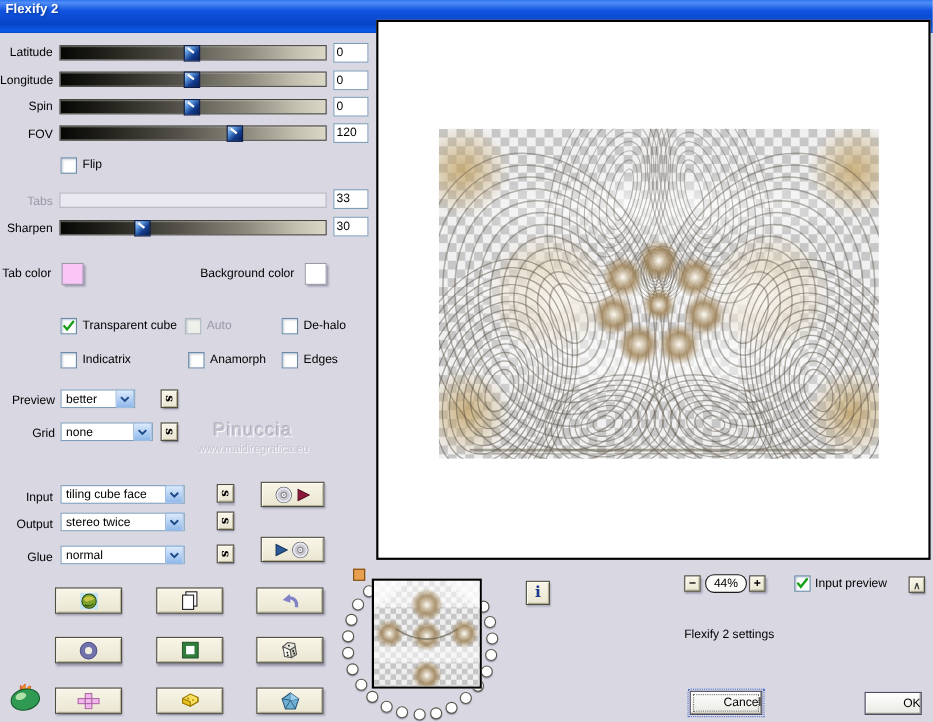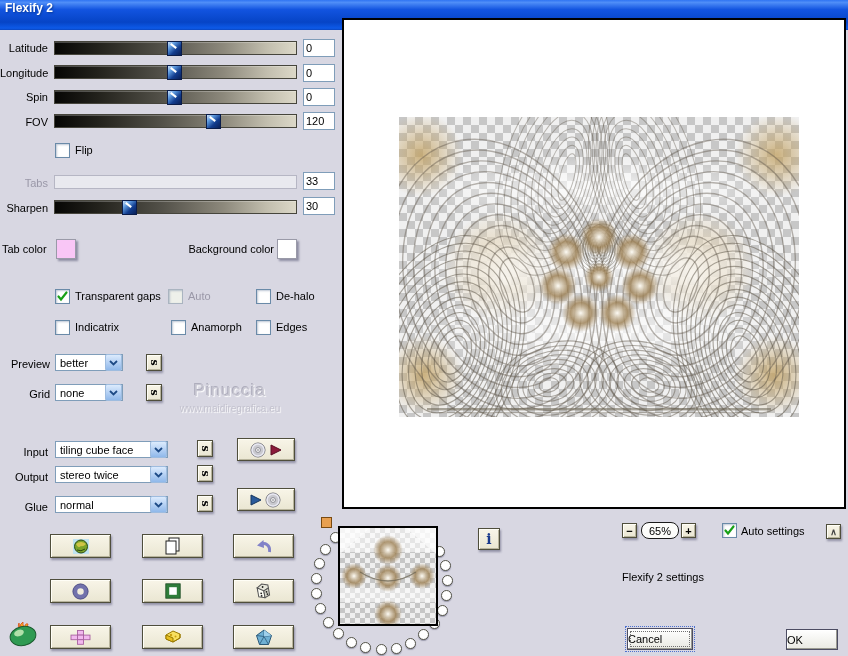--- a/index.html
+++ b/index.html
@@ -55,21 +55,21 @@
   .art{left:399px;top:117px;width:400px;height:300px;}
   
   .thumbwrap{left:338px;top:526px;width:100px;height:100px;border:2px solid #000;box-sizing:border-box;
     background:#fff;z-index:5;}
   .dot{position:absolute;width:9px;height:9px;border-radius:50%;background:#fff;border:1.5px solid #55554a;
     box-shadow:0 1px 1px rgba(60,60,90,.4);z-index:3;}
   .marker{left:321px;top:517px;width:9px;height:9px;background:#e8a050;border:1px solid #7a4a10;z-index:4;}
   .pill{left:641px;top:522px;width:36px;height:15px;border:1.5px solid #1a1a1a;border-radius:8px;
     background:#fcfcfa;display:flex;align-items:center;justify-content:center;}
   .btn-classic{position:absolute;background:linear-gradient(180deg,#ffffff,#e9e9e2);
-    border:1px solid #4c4c62;display:flex;align-items:center;justify-content:flex-start;
+    border:1px solid #4c4c62;display:flex;align-items:center;justify-content:flex-end;
     box-shadow:inset -1px -1px 0 #9a9a90,inset 1px 1px 0 #ffffff;box-sizing:border-box;}
   .btn-classic.focus{outline:1px dotted #4a6fd0;outline-offset:1px;}
   .btn-classic.focus::after{content:"";position:absolute;left:2px;top:2px;right:2px;bottom:2px;
     border:1px dotted #707070;}
 </style>
 </head>
 <body>
 
 <div class="abs titlebar">
   <span class="title">Flexify 2</span>
@@ -107,29 +107,29 @@
 <input class="valbox" style="top: 172px;" value="33">
 
 <div class="rowlabel" style="top:202px">Sharpen</div>
 <div class="track" style="top:200px">
   <div class="thumb" style="left:67px"></div>
 </div>
 <input class="valbox" style="top: 197px;" value="30">
 
 <div class="abs" style="left:2px;top:243px">Tab color</div>
 <div class="swatch" style="left: 56px; top: 239px; background: rgb(249, 198, 246);"></div>
-<div class="abs" style="left:182px;top:243px;width:92px;text-align:right">Background color</div>
+<div class="abs" style="left:182px;top:243px;width:92px;text-align:left">Background color</div>
 <div class="swatch" style="left: 277px; top: 239px; background: rgb(255, 255, 255);"></div>
 
 <div class="cb" style="left:55px;top:289px">
   <svg width="13" height="13" viewBox="0 0 13 13">
       <path d="M2.5 6.5 L5 9.5 L10.5 2.5" stroke="#18a018" stroke-width="2.2" fill="none" stroke-linecap="round"></path>
     </svg>
 </div>
-<div class="cblabel" style="left:75px;top:290px">Transparent gaps</div>
+<div class="cblabel" style="left:75px;top:290px">Transparent cube</div>
 <div class="cb dis" style="left:168px;top:289px"></div>
 <div class="cblabel dis" style="left:188px;top:290px">Auto</div>
 <div class="cb" style="left:256px;top:289px"></div>
 <div class="cblabel" style="left:276px;top:290px">De-halo</div>
 
 <div class="cb" style="left:55px;top:320px"></div>
 <div class="cblabel" style="left:75px;top:321px">Indicatrix</div>
 <div class="cb" style="left:171px;top:320px"></div>
 <div class="cblabel" style="left:191px;top:321px">Anamorph</div>
 <div class="cb" style="left:256px;top:320px"></div>
@@ -142,21 +142,21 @@
       <svg width="9" height="6">
         <path d="M1 1 L4.5 4.5 L8 1" stroke="#1d4a86" stroke-width="1.8" fill="none"></path>
       </svg>
     </span>
 </div>
 <div class="bb" style="left:146px;top:354px;width:16px;height:17px">
     <span class="sglyph">s</span>
   </div>
 
 <div class="rowlabel" style="top:388px;width:50px">Grid</div>
-<div class="dd" style="left:55px;top:384px;width:68px">
+<div class="dd" style="left:55px;top:384px;width:84px">
   <span class="txt">none</span>
   <span class="arrow">
       <svg width="9" height="6">
         <path d="M1 1 L4.5 4.5 L8 1" stroke="#1d4a86" stroke-width="1.8" fill="none"></path>
       </svg>
     </span>
 </div>
 <div class="bb" style="left:146px;top:384px;width:16px;height:17px">
     <span class="sglyph">s</span>
   </div>
@@ -514,32 +514,32 @@
 </div>
 
 <div class="bb" style="left:478px;top:528px;width:22px;height:22px">
   <span class="iglyph">i</span>
 </div>
 
 <div class="bb" style="left:622px;top:523px;width:15px;height:15px;font-weight:bold">
   <span>−</span>
 </div>
 <div class="abs pill">
-  <span>65%</span>
+  <span>44%</span>
 </div>
 <div class="bb" style="left:681px;top:523px;width:15px;height:15px;font-weight:bold">
   <span>+</span>
 </div>
 
 <div class="cb" style="left:722px;top:523px">
   <svg width="13" height="13" viewBox="0 0 13 13">
       <path d="M2.5 6.5 L5 9.5 L10.5 2.5" stroke="#18a018" stroke-width="2.2" fill="none" stroke-linecap="round"></path>
     </svg>
 </div>
-<div class="cblabel" style="left:741px;top:525px">Auto settings</div>
+<div class="cblabel" style="left:741px;top:525px">Input preview</div>
 
 <div class="bb" style="left:826px;top:524px;width:15px;height:15px;font-size:9px;color:#444;font-weight:bold">
   <span>∧</span>
 </div>
 
 <div class="abs" style="left:622px;top:571px">Flexify 2 settings</div>
 
 <div class="btn-classic focus" style="left:627px;top:628px;width:66px;height:22px">
   <span>Cancel</span>
 </div>

